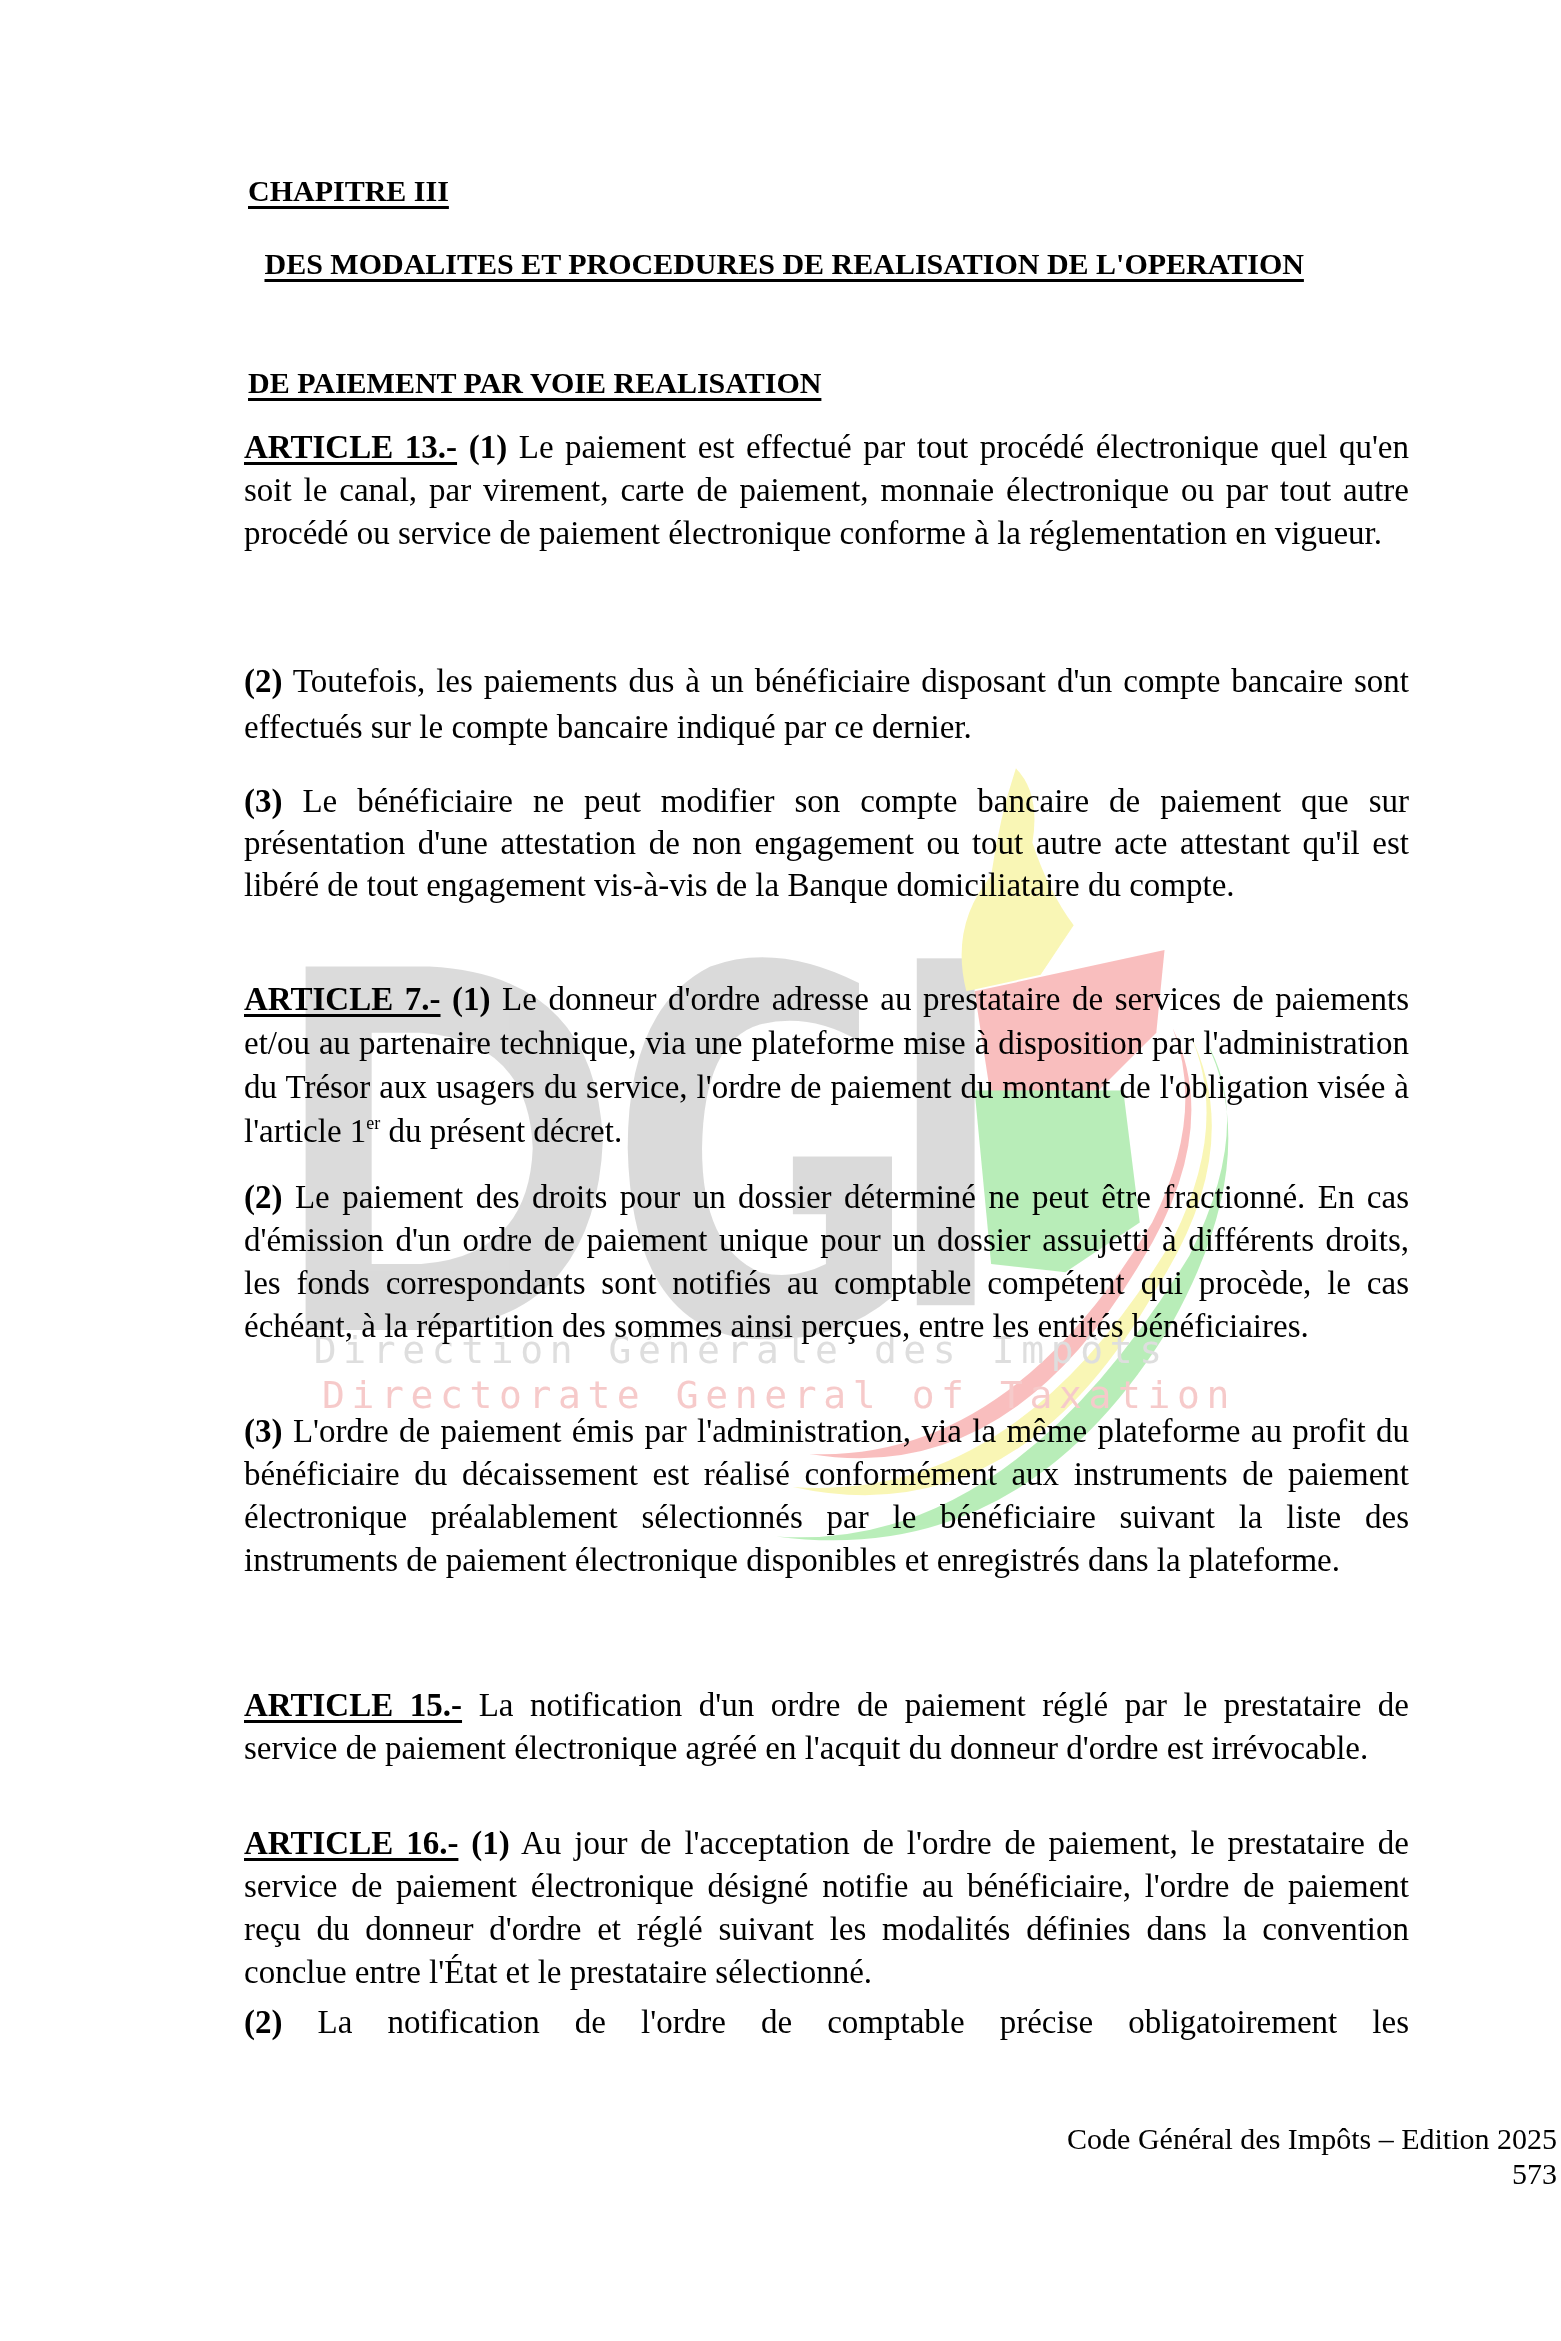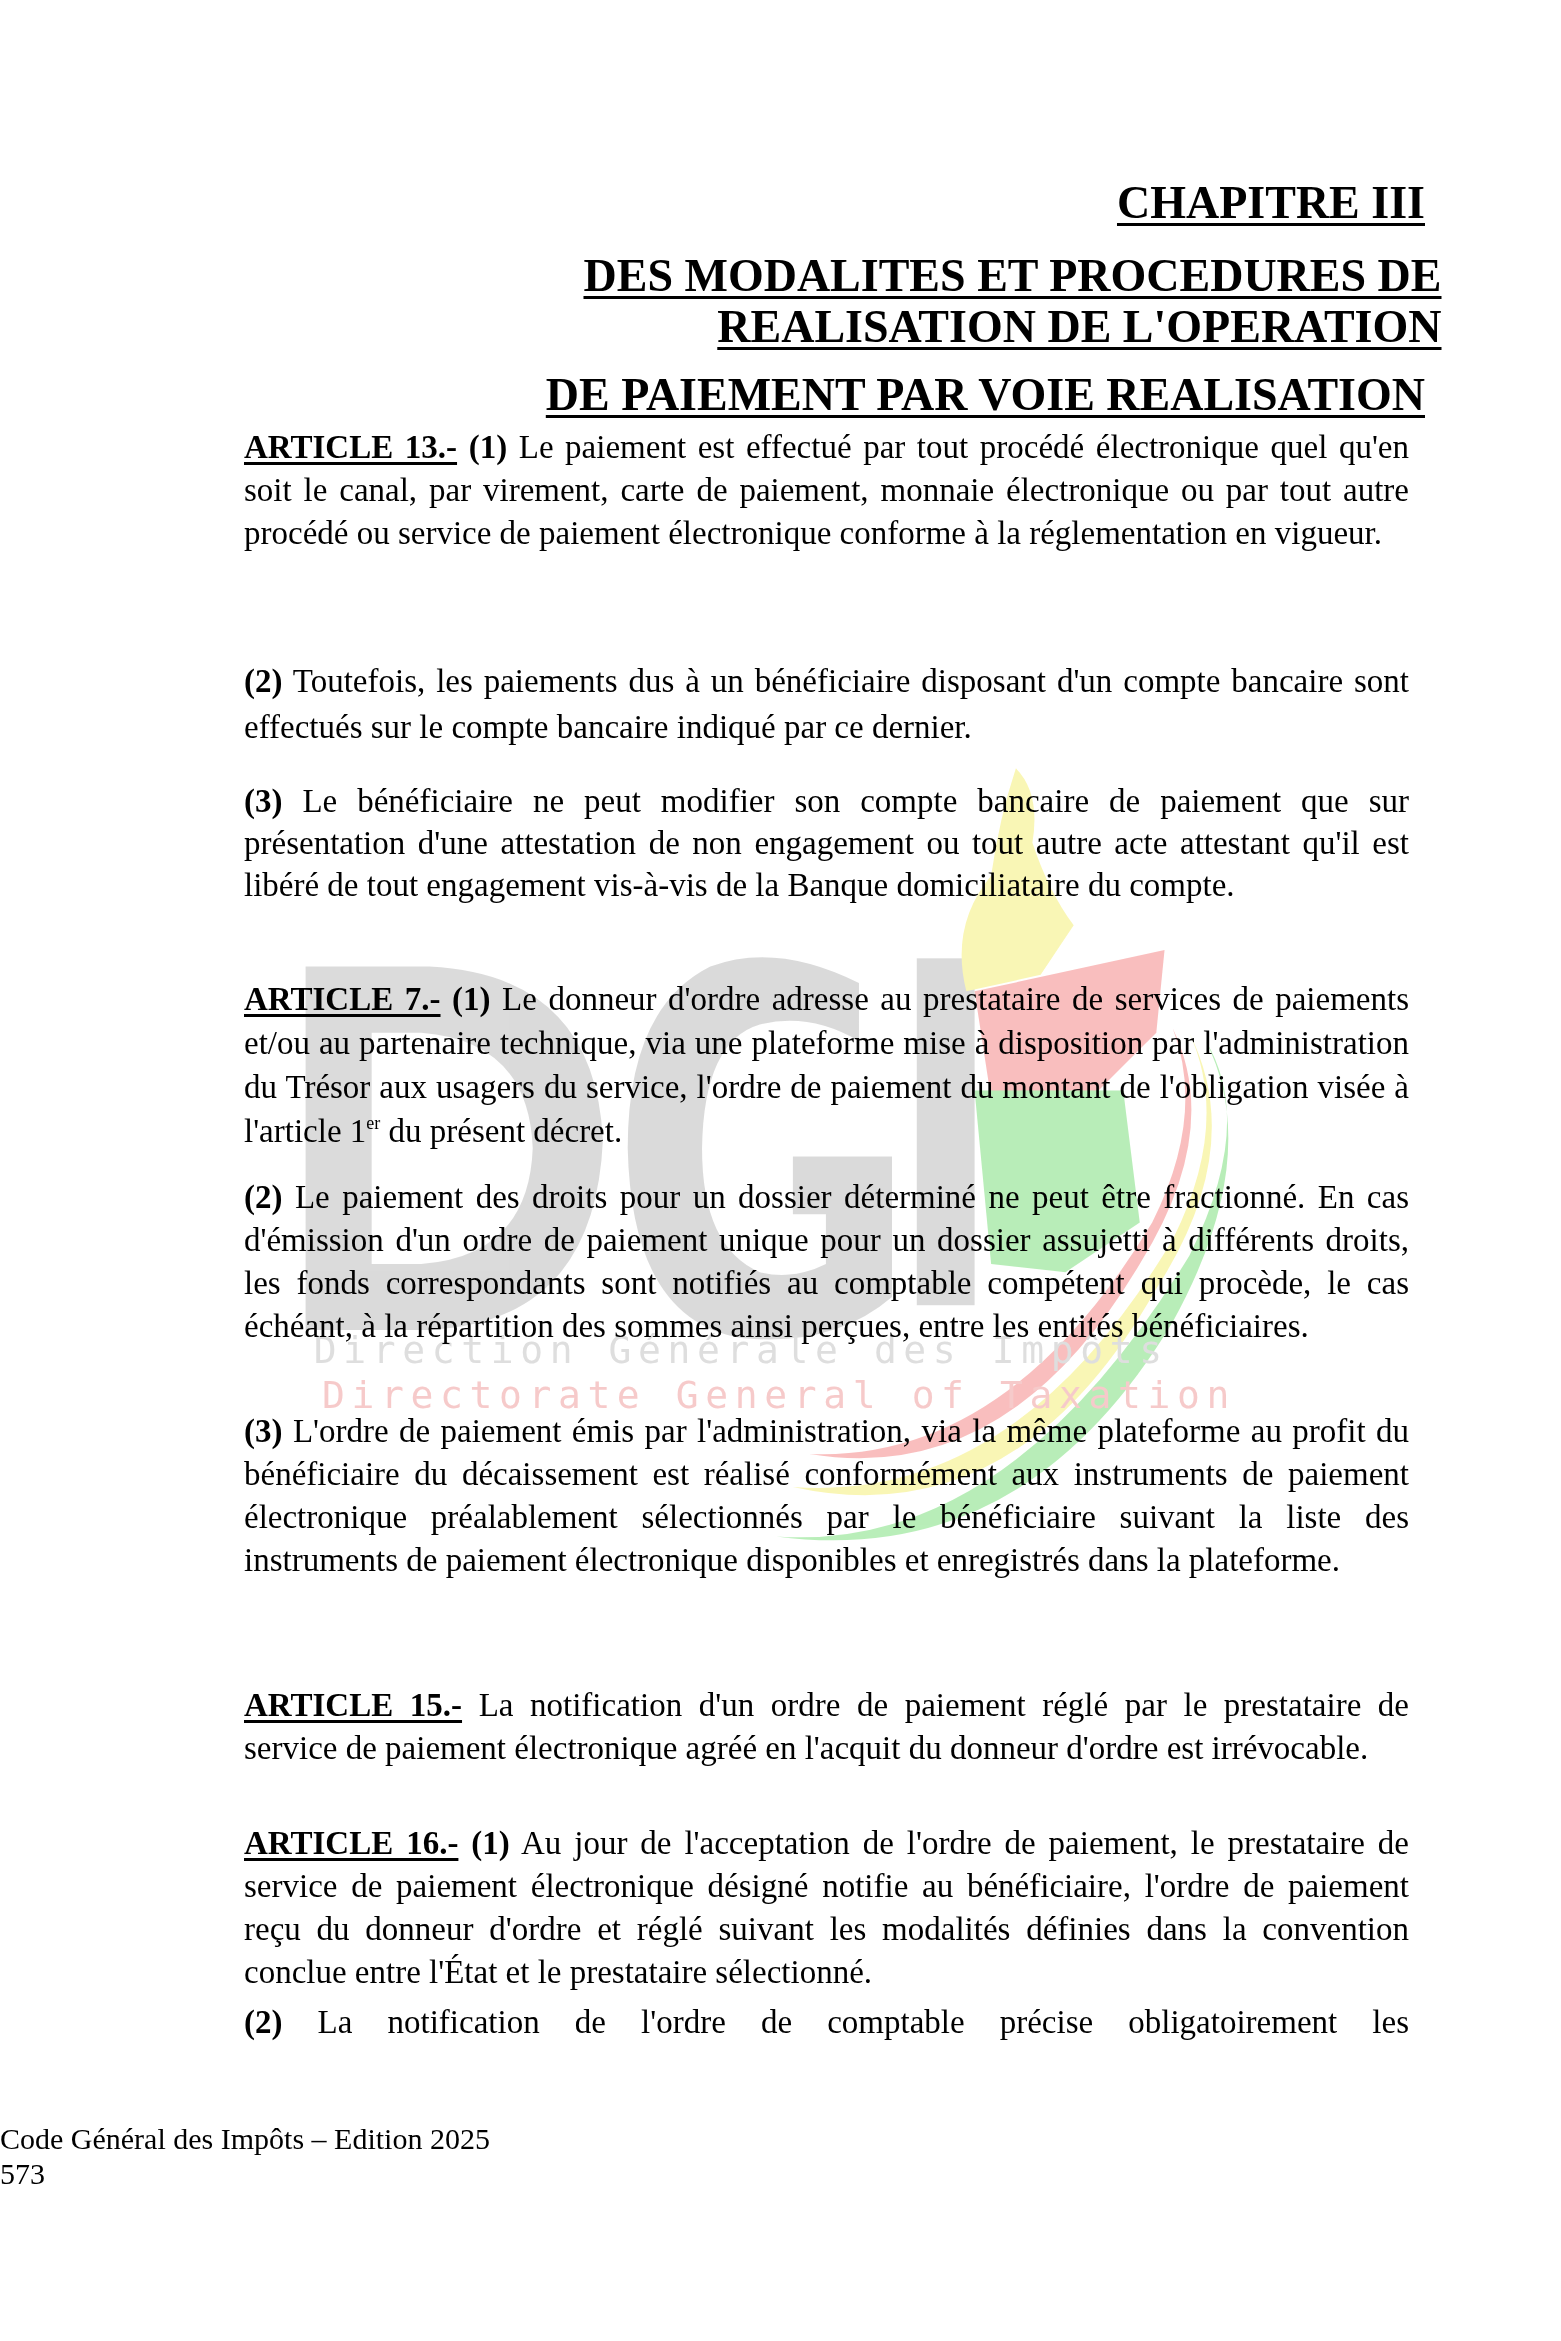--- a/index.html
+++ b/index.html
@@ -3,37 +3,37 @@
 <meta charset="utf-8">
 <style>
   html, body { margin: 0; padding: 0; background: #ffffff; }
   body {
     width: 1561px; height: 2342px; position: relative; overflow: hidden;
     font-family: "Liberation Serif", "DejaVu Serif", serif; color: #000;
   }
   .watermark { position: absolute; left: 0; top: 0; width: 1561px; height: 2342px; pointer-events: none; z-index: 0; }
   .page { position: absolute; left: 244px; top: 0; width: 1165px; z-index: 1; }
   .heading {
-    text-align: right; font-weight: bold; text-decoration: underline;
+    text-align: left; font-weight: bold; text-decoration: underline;
     text-decoration-thickness: 3.3px; text-underline-offset: 5px;
-    font-size: 46px; line-height: 51px; margin: 16px;
+    font-size: 30px; line-height: 51px; margin: 4px;
   }
   #h1 { position: absolute; top: 161px; left: 0; width: 1165px; }
   #h2 { position: absolute; top: 234px; left: 0; width: 1165px; }
   #h3 { position: absolute; top: 353px; left: 0; width: 1165px; }
   .para {
     position: absolute; left: 0; width: 1165px; margin: 0;
     font-size: 33px; text-align: justify; text-align-last: left;
   }
   .art { font-weight: bold; text-decoration: underline; text-decoration-thickness: 3.3px; text-underline-offset: 4.1px; }
   .num { font-weight: bold; }
   sup { font-size: 18px; line-height: 0; vertical-align: 13.2px; }
   #footer {
     position: absolute; left: 0; width: 1557px; top: 2121px; z-index: 1;
-    text-align: left; font-size: 30px; line-height: 35px;
+    text-align: right; font-size: 30px; line-height: 35px;
   }
 </style>
 </head>
 <body>
 
 <svg class="watermark" viewBox="0 0 1890 2835" xmlns="http://www.w3.org/2000/svg">
   <g opacity="0.55">
     <path d="M370 1170 L520 1170 Q720 1180 730 1380 Q720 1600 520 1610 L370 1610 Z M450 1250 L450 1530 L510 1530 Q640 1520 645 1390 Q640 1260 510 1250 Z" fill="#bdbdbd" fill-rule="evenodd"></path>
     <path d="M1040 1190 Q940 1140 860 1170 Q760 1220 760 1390 Q765 1600 900 1620 Q1010 1630 1080 1570 L1080 1400 L960 1400 L960 1470 L1000 1470 L1000 1530 Q960 1550 920 1540 Q850 1510 850 1390 Q852 1260 920 1240 Q980 1225 1040 1260 Z" fill="#bdbdbd"></path>
     <rect x="1110" y="1160" width="70" height="420" fill="#bdbdbd"></rect>

